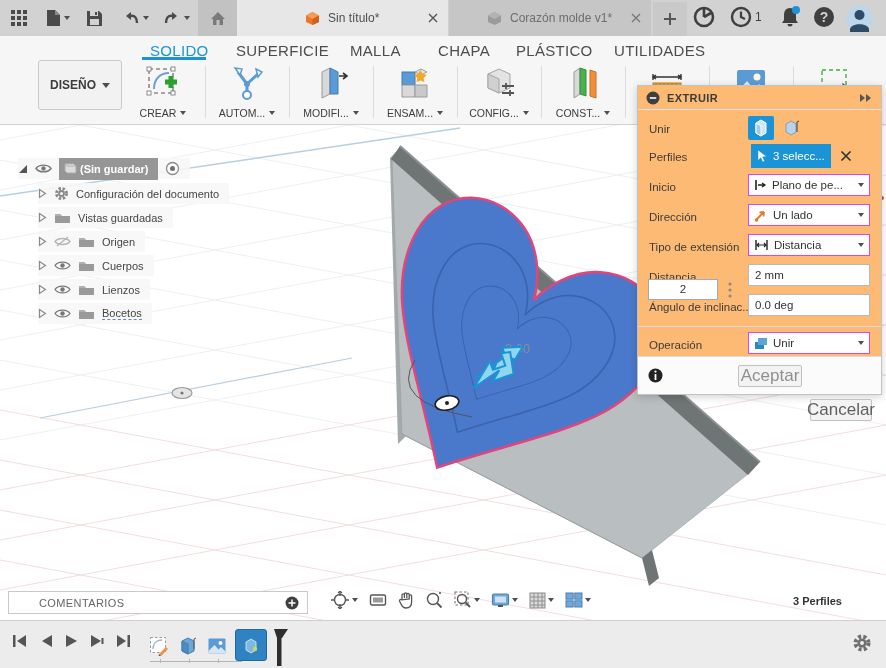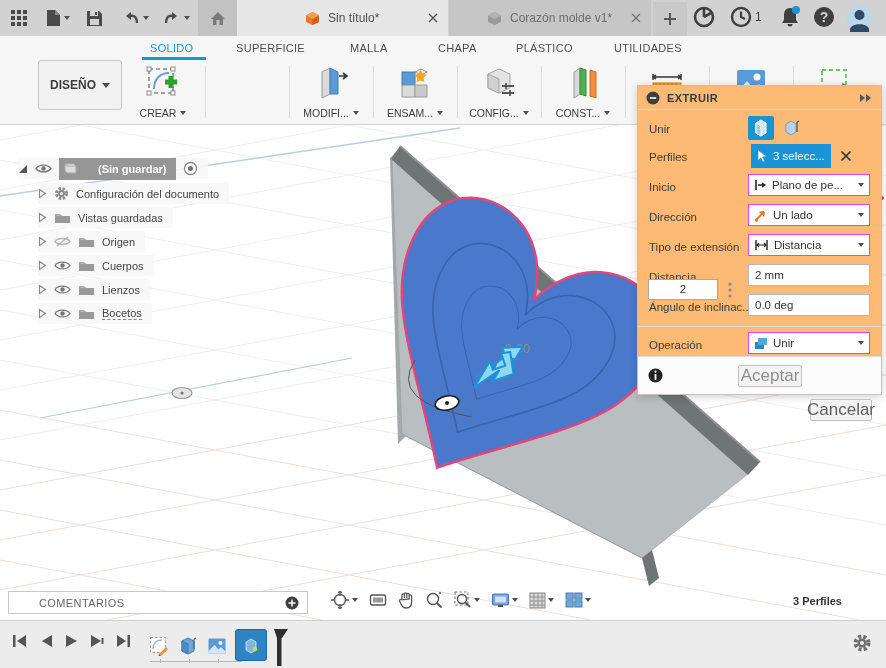--- a/index.html
+++ b/index.html
@@ -16,38 +16,38 @@
   #home-tab { position:absolute; left:198px; top:0; width:39px; height:36px; background:#c2c2c2; display:flex; align-items:center; justify-content:center; }
   .doc-tab { position:absolute; top:0; height:36px; display:flex; align-items:center; padding:0 10px; gap:8px; font-size:12px; color:#4e4e4e; }
   .doc-tab.active { left:237px; width:211px; background:#e7e7e7; }
   .doc-tab.inactive { left:449px; width:202px; background:#c6c6c6; color:#6d6d6d; }
   .tab-close { font-size:0; margin-left:auto; cursor:pointer; }
   #new-tab { position:absolute; left:653px; top:2px; width:34px; height:34px; background:#c9c9c9; display:flex; align-items:center; justify-content:center; cursor:pointer; }
   .tb-right { position:absolute; top:5px; display:flex; align-items:center; }
 
   
   #ribbon { position:absolute; left:0; top:36px; width:886px; height:89px; background:#f6f6f6; border-bottom:1px solid #d2d2d2; }
-  .ribbon-tab { position:absolute; top:6px; font-size:11px; color:#4d4d4d; letter-spacing:.3px; cursor:pointer; }
+  .ribbon-tab { position:absolute; top:6px; font-size:15px; color:#4d4d4d; letter-spacing:.3px; cursor:pointer; }
   .ribbon-tab.active { color:#1a94d6; }
   #tab-underline { position:absolute; left:142px; top:21px; width:64px; height:3px; background:#1a94d6; }
   #workspace-btn { position:absolute; left:38px; top:24px; width:84px; height:50px; background:#f2f2f2; border:1px solid #c9c9c9; border-radius:3px; display:flex; align-items:center; justify-content:center; gap:6px; font-size:12px; font-weight:bold; color:#3c3c3c; cursor:pointer; }
   .tool-group { position:absolute; top:27px; width:76px; display:flex; flex-direction:column; align-items:center; cursor:pointer; }
   .tool-ico { height:40px; display:flex; align-items:center; justify-content:center; }
   .tool-lbl { margin-top:4px; font-size:10.5px; color:#3c3c3c; display:flex; align-items:center; gap:4px; }
   .group-sep { position:absolute; top:30px; width:1px; height:52px; background:#dcdcdc; }
 
   
   #viewport { position:absolute; left:0; top:125px; width:886px; height:495px; background:#fff; }
   #scene { position:absolute; left:0; top:0; }
 
   
   #nav-header { position:absolute; left:8px; top:5px; width:300px; height:22px; background:#fdfdfd; border:1px solid #c6c6c6; display:flex; align-items:center; padding:0 8px; z-index:5; }
   #nav-title { font-size:11px; color:#555; letter-spacing:.5px; margin-left:8px; }
   .tree-row { position:absolute; display:flex; align-items:center; gap:7px; height:21px; padding:0 10px 0 0; background:rgba(247,247,247,.88); z-index:5; font-size:11px; color:#444; cursor:pointer; }
-  #root-chip { background:#969696; color:#fff; display:flex; align-items:center; gap:20px; height:22px; padding:0 10px 0 4px; }
+  #root-chip { background:#969696; color:#fff; display:flex; align-items:center; gap:2px; height:22px; padding:0 10px 0 4px; }
   .dashed-sel { border-bottom:1px dashed #6a86b8; }
 
   
   #dialog { position:absolute; left:637px; top:85px; width:245px; height:310px; background:#fdba74; border:1px solid #c3c3c3; box-shadow:0 2px 8px rgba(0,0,0,.18); z-index:6; }
   #dialog-header { position:absolute; left:0; top:0; right:0; height:24px; border-bottom:1px solid #e0e0e0; display:flex; align-items:center; padding:0 8px; gap:7px; }
   #dialog-title { font-size:11px; font-weight:bold; color:#3c3c3c; letter-spacing:.4px; }
   .drow-label { position:absolute; left:11px; font-size:11.5px; color:#3c3c3c; line-height:22px; height:22px; white-space:nowrap; overflow:hidden; max-width:108px; }
   .dd { position:absolute; left:110px; width:122px; height:22px; background:#fff; border:1px solid #d946ef; display:flex; align-items:center; padding:0 5px; gap:5px; font-size:11.5px; color:#333; cursor:pointer; }
   .dd .dd-txt { flex:1; white-space:nowrap; overflow:hidden; }
   .ti { position:absolute; left:110px; width:122px; height:22px; background:#fff; border:1px solid #b9b9b9; line-height:20px; padding:0 6px; font-size:11.5px; color:#333; }
@@ -233,20 +233,35 @@
             <path d="M10,25 C10,15 16,9 25,9" stroke="#6f9fd8" stroke-width="2" fill="none"></path>
             <path d="M21,18 h12 M27,12 v12" stroke="#2ca02c" stroke-width="5"></path>
           </svg>
       </div>
       <div class="tool-lbl">
           <span>CREAR</span>
           <span class="caret sm"></span>
         </div>
     </div>
 
+    <div class="tool-group" style="left:209px">
+      <div class="tool-ico">
+        <svg width="38" height="38" viewBox="0 0 38 38">
+            <path d="M19,20 L10,8 M19,20 L30,10 M19,20 L19,31" stroke="#5b9bd5" stroke-width="3" fill="none"></path>
+            <path d="M7,4 l7,1 -2,6 z" fill="#fff" stroke="#5b9bd5" stroke-width="1.5"></path>
+            <path d="M28,5 l6,3 -4,5 z" fill="#fff" stroke="#5b9bd5" stroke-width="1.5"></path>
+            <circle cx="19" cy="31" r="4" fill="#fff" stroke="#5b9bd5" stroke-width="2"></circle>
+            <circle cx="19" cy="20" r="3" fill="#5b9bd5"></circle>
+          </svg>
+      </div>
+      <div class="tool-lbl">
+          <span>AUTOM...</span>
+          <span class="caret sm"></span>
+        </div>
+    </div>
 
     <div class="tool-group" style="left:293px">
       <div class="tool-ico">
         <svg width="38" height="38" viewBox="0 0 38 38">
             <path d="M10,8 L18,4 L18,30 L10,34 Z" fill="#d9d9d9" stroke="#9a9a9a"></path>
             <path d="M18,4 L26,8 L26,30 L18,30 Z" fill="#5b9bd5" stroke="#3c7cb5"></path>
             <path d="M27,12 h7 M31,9 l4,3 -4,3" stroke="#333" stroke-width="1.6" fill="none"></path>
           </svg>
       </div>
       <div class="tool-lbl">

